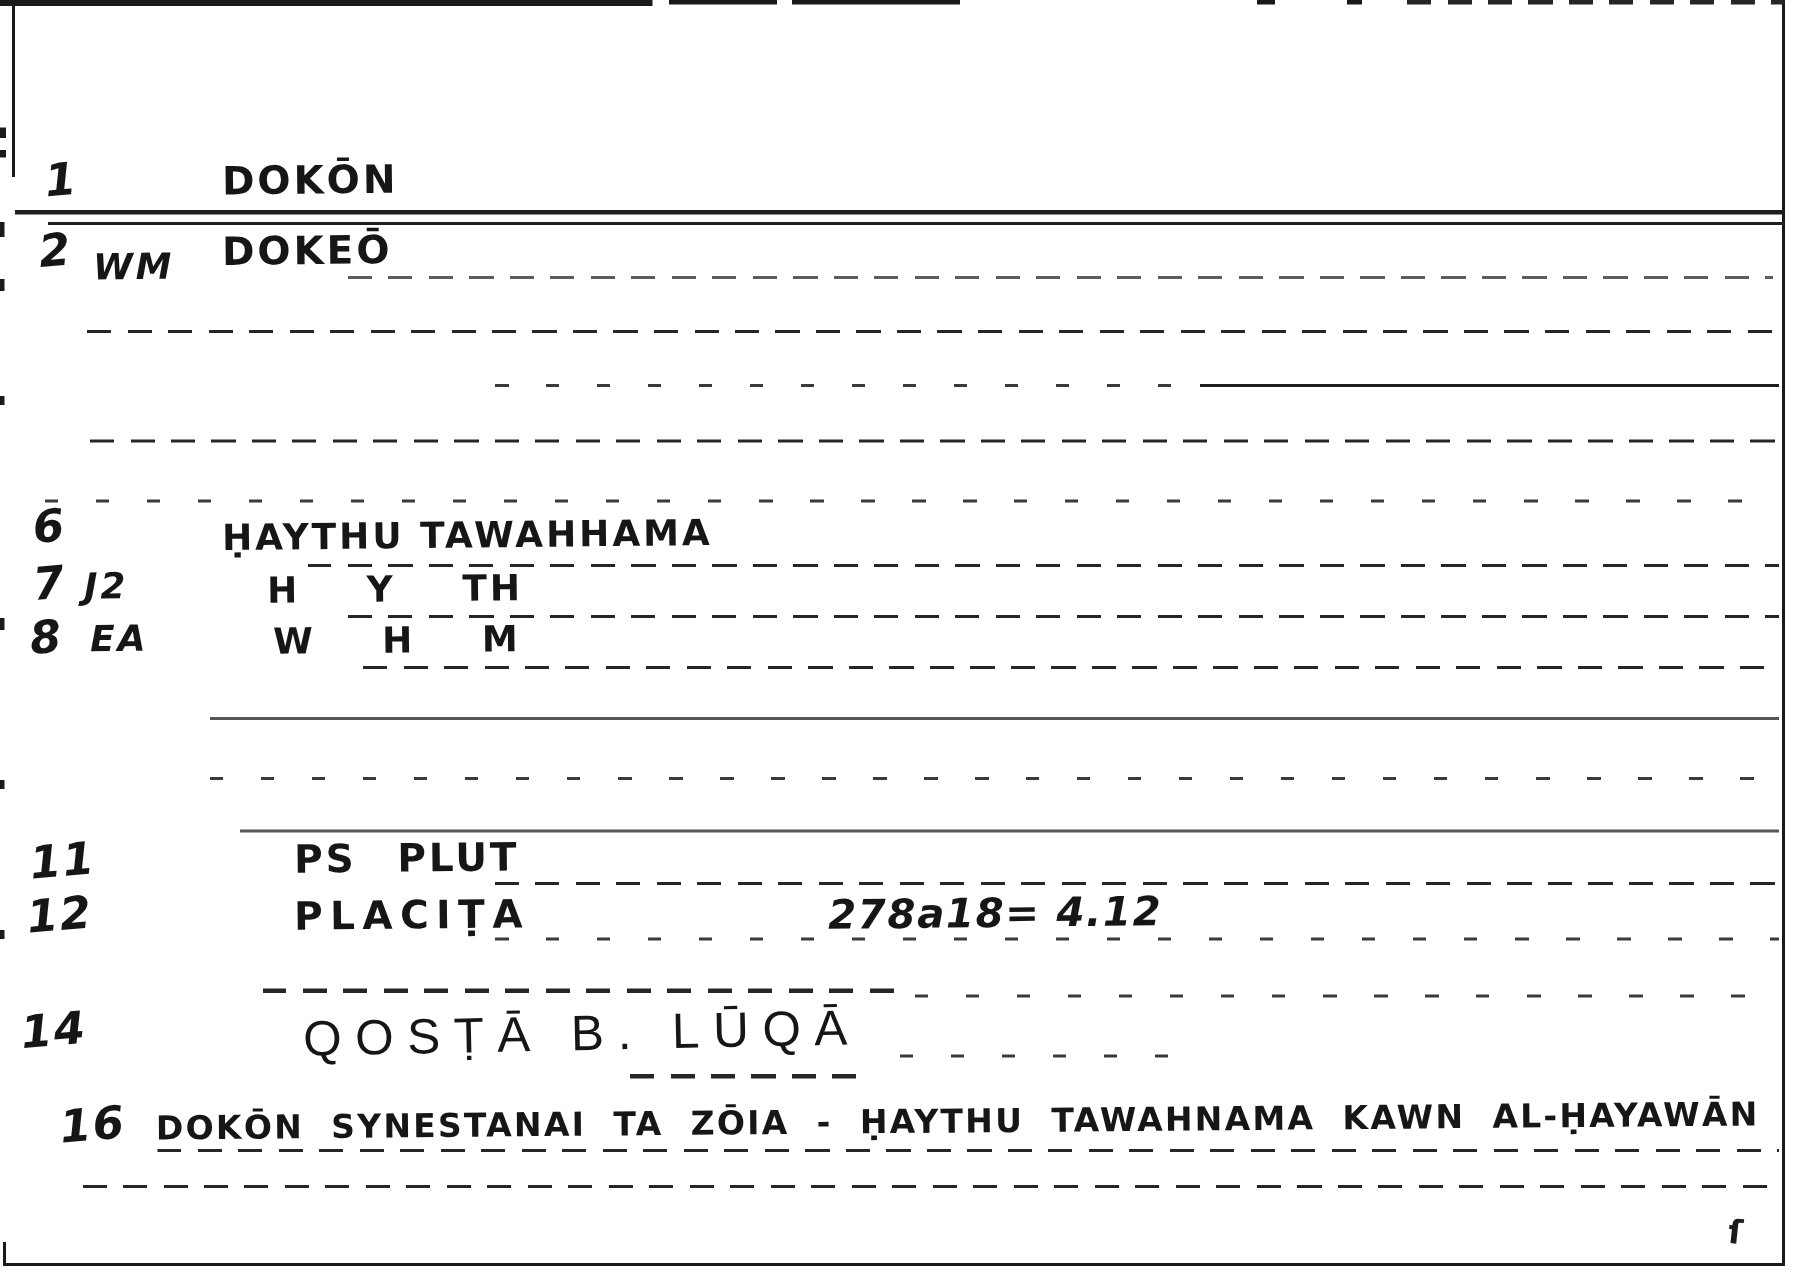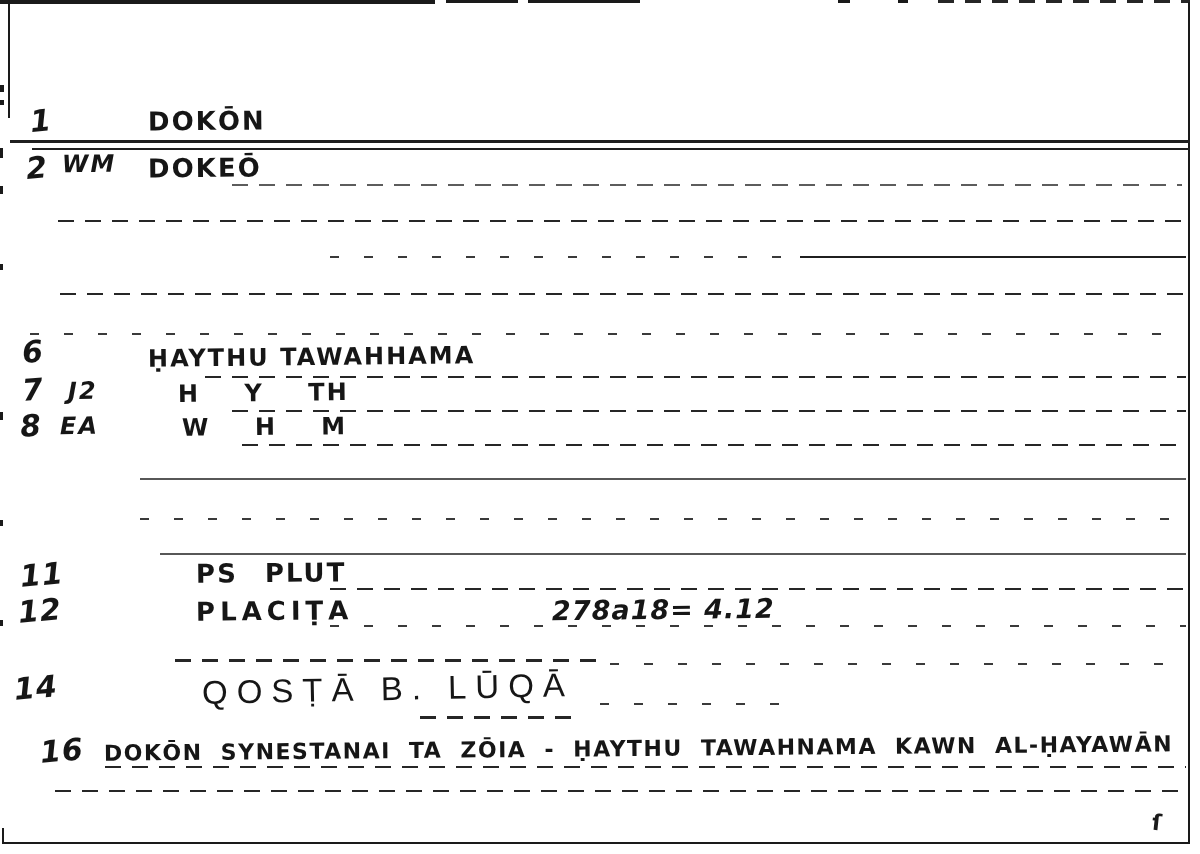--- a/index.html
+++ b/index.html
@@ -76,28 +76,28 @@
   <div class="rule sparse" style="left:610px;top:663px;width:576px;"></div>
   <div class="rule sparse" style="left:600px;top:703px;width:190px;"></div>
   <div class="rule heavy" style="left:420px;top:716px;width:160px;"></div>
   <div class="rule" style="left:105px;top:766px;width:1081px;"></div>
   <div class="rule" style="left:55px;top:790px;width:1131px;"></div>
 
   <span class="hw num" style="left:30px;top:103px;">1</span>
   <span class="hw big" style="left:148px;top:106px;">DOKŌN</span>
 
   <span class="hw num" style="left:26px;top:150px;">2</span>
-  <span class="hw siglum" style="left:62px;top:150px;text-align:right;">WM</span>
+  <span class="hw siglum" style="left:62px;top:164px;text-align:right;">WM</span>
   <span class="hw big" style="left:148px;top:153px;">DOKEŌ</span>
 
   <span class="hw num" style="left:22px;top:334px;">6</span>
   <span class="hw entry" style="left:148px;top:343px;">ḤAYTHU TAWAHHAMA</span>
 
   <span class="hw num" style="left:22px;top:372px;">7</span>
-  <span class="hw siglum" style="left:68px;top:377px;">J2</span>
+  <span class="hw siglum" style="left:56px;top:377px;">J2</span>
   <span class="hw entry gapped" style="left:178px;top:379px;">H Y TH</span>
 
   <span class="hw num" style="left:20px;top:408px;">8</span>
   <span class="hw siglum" style="left:60px;top:412px;">EA</span>
   <span class="hw entry gapped" style="left:182px;top:413px;">W H M</span>
 
   <span class="hw num" style="left:20px;top:557px;">11</span>
   <span class="hw big" style="left:196px;top:558px;word-spacing:16px;">PS PLUT</span>
 
   <span class="hw num" style="left:18px;top:593px;">12</span>

